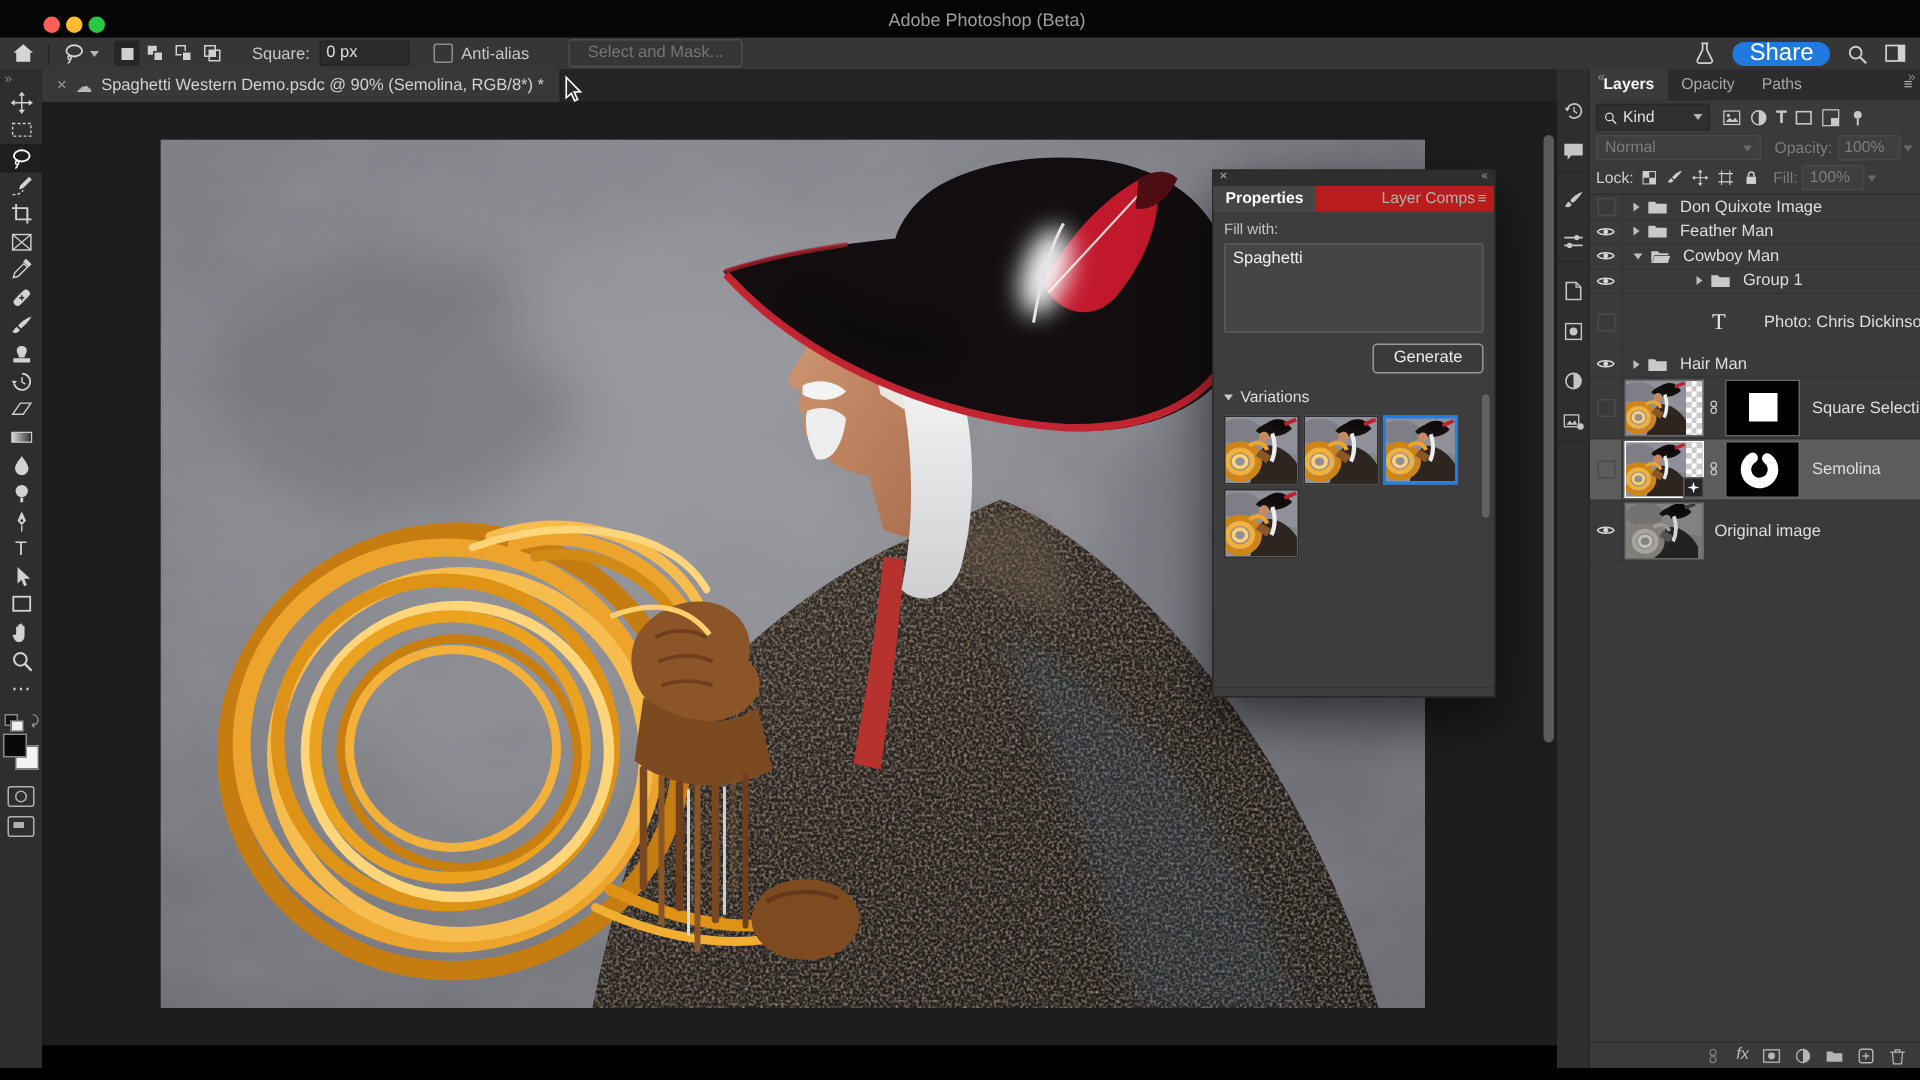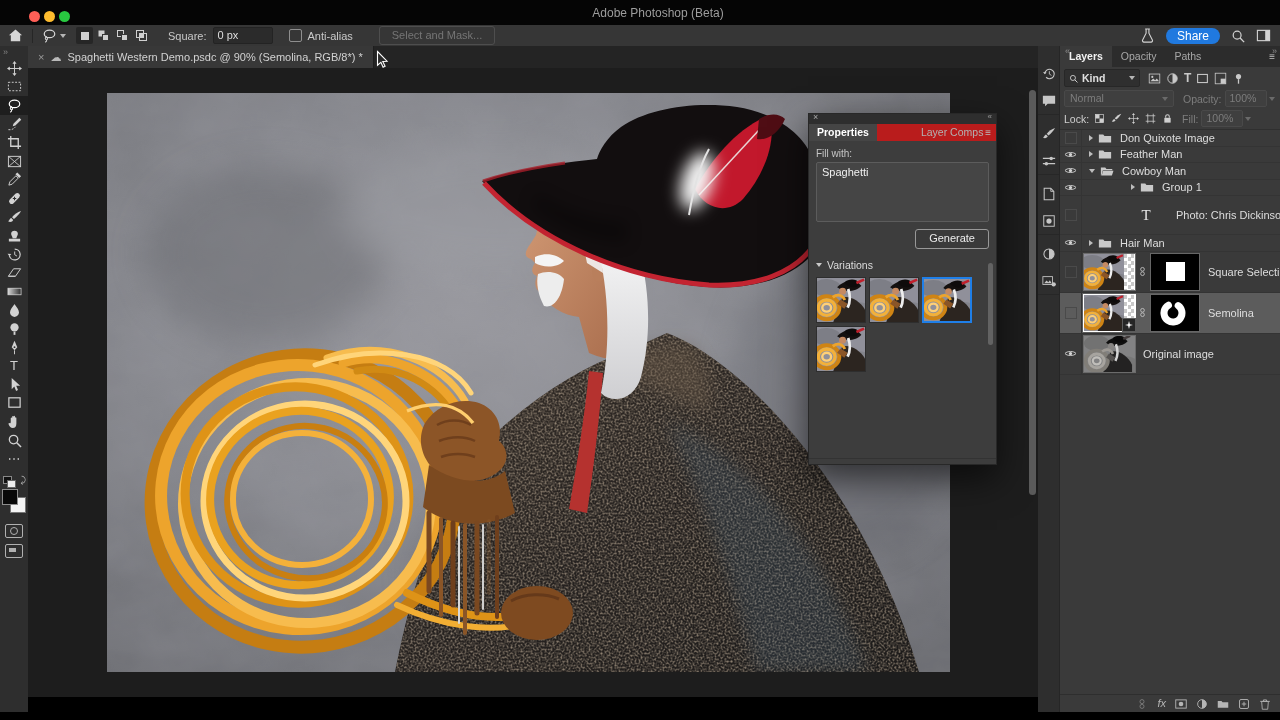--- a/index.html
+++ b/index.html
@@ -23,21 +23,21 @@
   .ob-modes{display:flex;gap:2px;margin-left:10px;}
   .modebtn{width:17px;height:17px;display:flex;align-items:center;justify-content:center;color:#d0d0d0;border-radius:2px;}
   .modebtn.pressed{background:#262626;}
   .ob-label{margin-left:18px;}
   .ob-field{margin-left:6px;width:50px;height:15px;background:#2b2b2b;border:1px solid #232323;border-radius:2px;
             color:#dedede;padding:0 4px;line-height:15px;}
   .ob-check{margin-left:16px;width:11px;height:11px;border:1px solid #8e8e8e;border-radius:2px;}
   .ob-check-label{margin-left:6px;}
   .ob-sam{margin-left:26px;height:17px;line-height:17px;padding:0 12px;border:1px solid #4e4e4e;border-radius:3px;color:#757575;}
   .ob-right{position:absolute;right:9px;top:0;height:21px;display:flex;align-items:center;gap:11px;color:#d2d2d2;}
-  .sharebtn{background:#2079df;color:#fff;font-size:12px;height:16px;line-height:16px;padding:0 11px;border-radius:8px;}
+  .sharebtn{background:#2079df;color:#fff;font-size:16px;height:16px;line-height:16px;padding:0 11px;border-radius:8px;}
   
   .toolcol{position:absolute;left:0;top:46px;width:28px;height:666px;background:#2e2e2e;}
   .tb-chev{text-align:left;padding-left:3px;color:#828282;font-size:9px;height:13px;line-height:13px;}
   .tool{height:18.6px;display:flex;align-items:center;justify-content:center;color:#d2d2d2;}
   .tool.active{background:#1e1e1e;color:#fff;}
   .tool .ic{width:15px;height:15px;}
   .tool .tglyph{font-size:13px;line-height:13px;color:#d2d2d2;}
   .swatcharea{position:relative;margin-top:6px;height:110px;}
   .miniswatch{position:absolute;left:3px;top:2px;width:13px;height:11px;}
   .miniswatch .b{position:absolute;left:0;top:0;width:7px;height:6px;background:#111;border:1px solid #888;}
@@ -101,21 +101,21 @@
   .dockstrip{position:absolute;left:0;top:0;width:22px;height:100%;background:#2e2e2e;border-right:1px solid #262626;padding-top:14px;box-sizing:border-box;}
   .dicon{height:27px;display:flex;align-items:center;justify-content:center;color:#c6c6c6;}
   .dicon .ic{width:14px;height:14px;}
   .dicon:nth-child(2n){border-bottom:1px solid #272727;margin-bottom:5px;}
   .lpanel{position:absolute;left:22px;top:0;right:0;height:100%;background:#3a3a3a;display:flex;flex-direction:column;}
   .ltabs{height:21px;background:#2c2c2c;display:flex;font-size:10.5px;position:relative;}
   .ltab{padding:0 9px;line-height:21px;color:#a8a8a8;}
   .ltab.active{background:#3a3a3a;color:#f2f2f2;font-weight:bold;}
   .lmenu{position:absolute;right:5px;top:0;line-height:21px;color:#c0c0c0;font-size:10px;}
   .frow{height:22px;display:flex;align-items:center;padding:0 4px;}
-  .kindbox{display:flex;align-items:center;gap:4px;width:66px;height:16px;background:#2f2f2f;border:1px solid #272727;border-radius:2px;color:#e0e0e0;font-size:10.5px;padding:0 4px;font-weight:bold;}
+  .kindbox{display:flex;align-items:center;gap:4px;width:66px;height:16px;background:#2f2f2f;border:1px solid #272727;border-radius:2px;color:#e0e0e0;font-size:10.5px;padding:0 4px;}
   .kindbox .ic{width:9px;height:9px;}
   .kindbox .caret{margin-left:auto;}
   .ficons{display:flex;gap:5px;margin-left:8px;color:#c9c9c9;align-items:center;}
   .ficons .ic{width:13px;height:13px;}
   .ficons .fT{font-size:12px;font-weight:bold;color:#c9c9c9;}
   .brow{height:19px;display:flex;align-items:center;padding:0 4px;color:#7d7d7d;font-size:10.5px;}
   .gbox{background:#3f3f3f;border:1px solid #494949;border-radius:2px;height:15px;line-height:15px;color:#7d7d7d;}
   .gb-blend{width:98px;padding:0 5px;display:flex;align-items:center;}
   .gb-blend .caret{margin-left:auto;border-top-color:#6a6a6a;}
   .gb-val{width:32px;padding:0 4px;margin-left:3px;}

